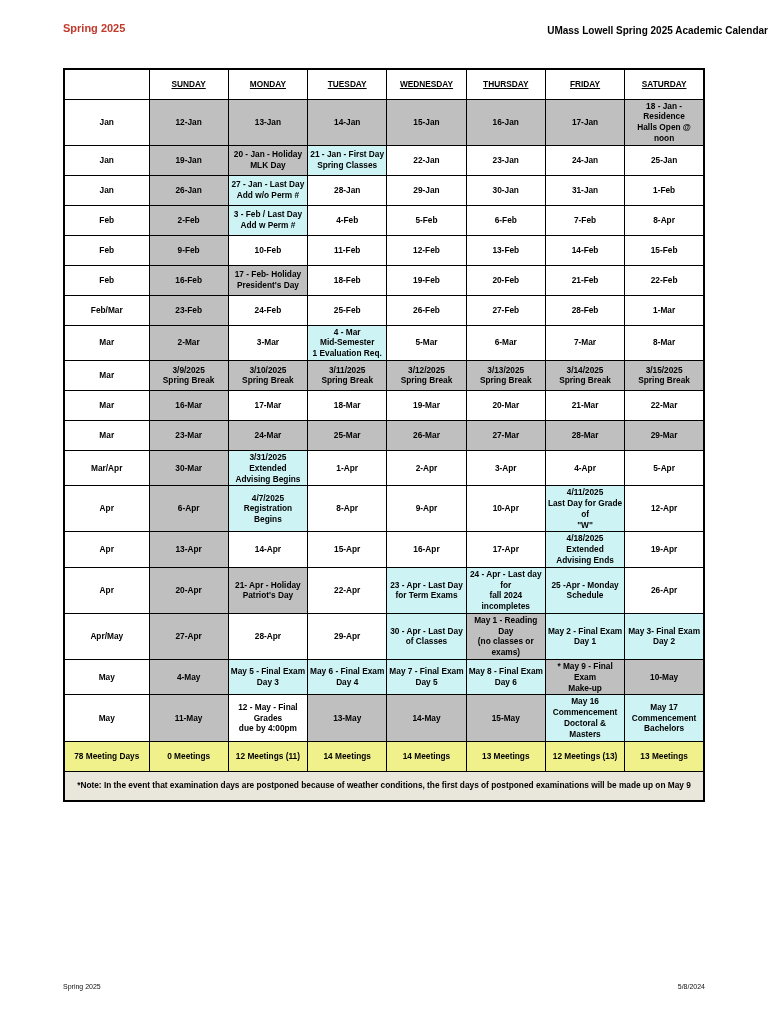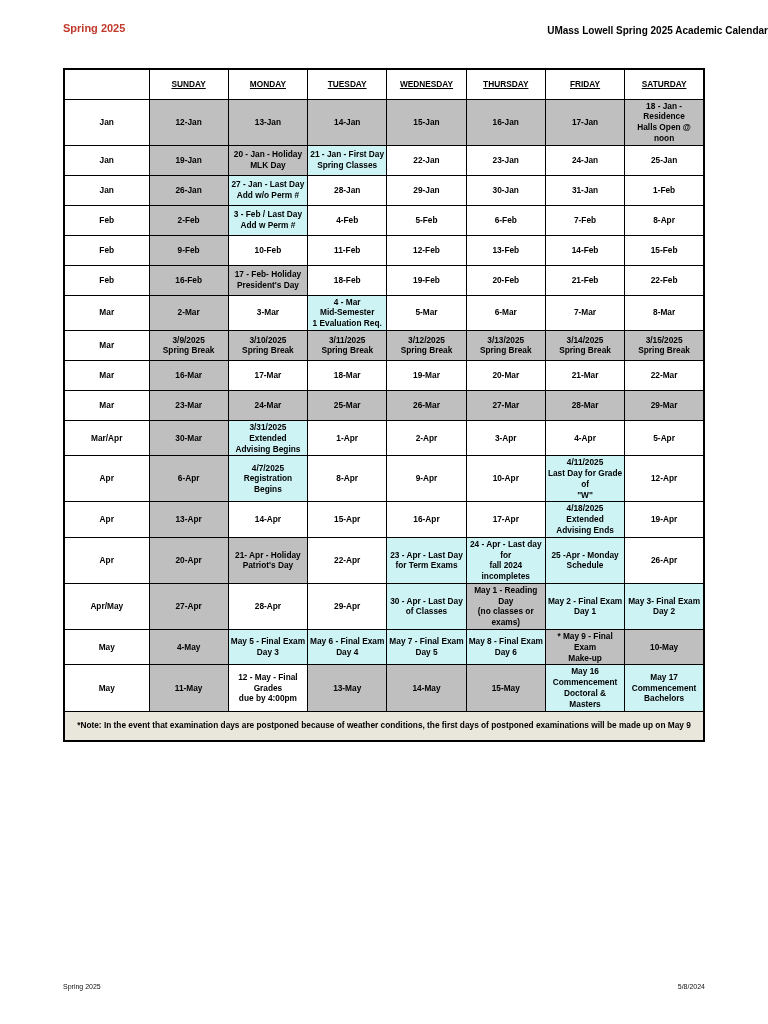--- a/index.html
+++ b/index.html
@@ -139,20 +139,30 @@
         <tr>
           <td class="month-cell">Feb</td>
           <td class="day-cell bg-g">16-Feb</td>
           <td class="day-cell bg-g">17 - Feb- Holiday
 President's Day</td>
           <td class="day-cell bg-w">18-Feb</td>
           <td class="day-cell bg-w">19-Feb</td>
           <td class="day-cell bg-w">20-Feb</td>
           <td class="day-cell bg-w">21-Feb</td>
           <td class="day-cell bg-w">22-Feb</td>
+        </tr>
+        <tr>
+          <td class="month-cell">Feb/Mar</td>
+          <td class="day-cell bg-g">23-Feb</td>
+          <td class="day-cell bg-w">24-Feb</td>
+          <td class="day-cell bg-w">25-Feb</td>
+          <td class="day-cell bg-w">26-Feb</td>
+          <td class="day-cell bg-w">27-Feb</td>
+          <td class="day-cell bg-w">28-Feb</td>
+          <td class="day-cell bg-w">1-Mar</td>
         </tr>
         <tr>
           <td class="month-cell">Mar</td>
           <td class="day-cell bg-g">2-Mar</td>
           <td class="day-cell bg-w">3-Mar</td>
           <td class="day-cell bg-c">4 - Mar
 Mid-Semester
 1 Evaluation Req.</td>
           <td class="day-cell bg-w">5-Mar</td>
           <td class="day-cell bg-w">6-Mar</td>
@@ -284,20 +294,30 @@
           <td class="day-cell bg-g">13-May</td>
           <td class="day-cell bg-g">14-May</td>
           <td class="day-cell bg-g">15-May</td>
           <td class="day-cell bg-c red-text">May 16
 Commencement
 Doctoral &amp; Masters</td>
           <td class="day-cell bg-c red-text">May 17
 Commencement
 Bachelors</td>
         </tr>
+        <tr>
+          <td class="month-cell bg-y">78 Meeting Days</td>
+          <td class="day-cell bg-y">0 Meetings</td>
+          <td class="day-cell bg-y">12 Meetings (11)</td>
+          <td class="day-cell bg-y">14 Meetings</td>
+          <td class="day-cell bg-y">14 Meetings</td>
+          <td class="day-cell bg-y">13 Meetings</td>
+          <td class="day-cell bg-y">12 Meetings (13)</td>
+          <td class="day-cell bg-y">13 Meetings</td>
+        </tr>
       </tbody>
     <tbody>
       <tr>
         <td colspan="8" class="note-cell">*Note: In the event that examination days are postponed because of weather conditions, the first days of postponed examinations will be made up on May 9</td>
       </tr>
     </tbody>
   </table>
 
   <div class="footer-left">Spring 2025</div>
   <div class="footer-right">5/8/2024</div>

